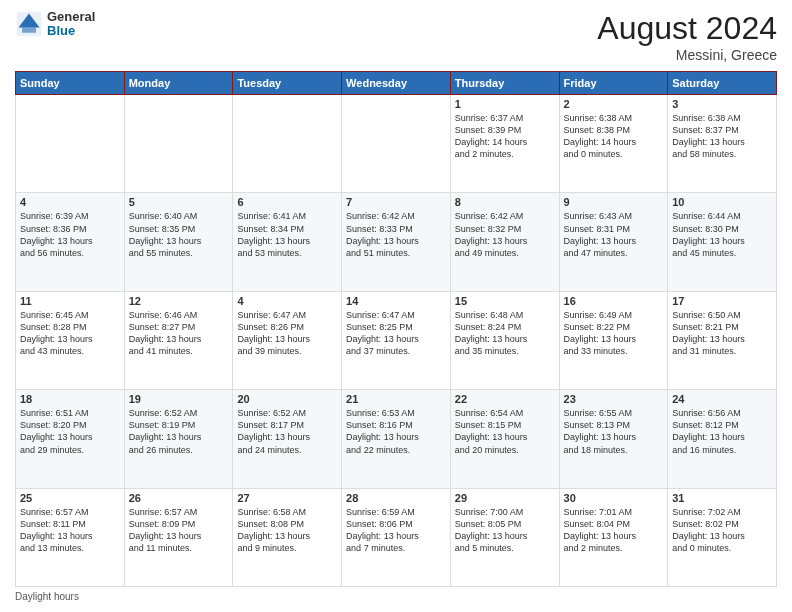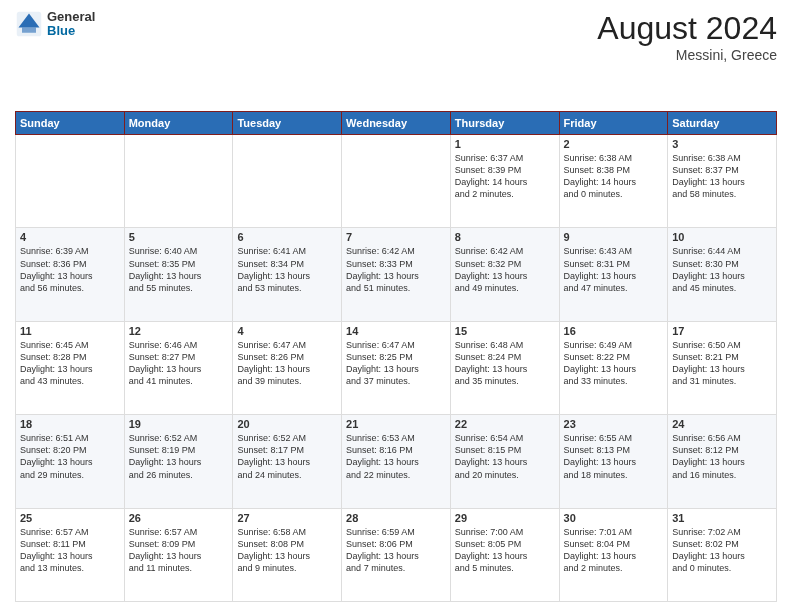--- a/index.html
+++ b/index.html
@@ -9,21 +9,20 @@
       width: 792px;
       height: 612px;
       overflow: hidden;
     }
     .page {
       width: 792px;
       height: 612px;
       padding: 10px 15px;
       display: flex;
       flex-direction: column;
-      gap: 40px;
     }
     .header {
       display: flex;
       justify-content: space-between;
       align-items: flex-start;
       margin-bottom: 8px;
     }
     .logo {
       display: flex;
       align-items: center;
@@ -273,13 +272,14 @@
             <div class="day-info">Sunrise: 7:01 AM<br>Sunset: 8:04 PM<br>Daylight: 13 hours<br>and 2 minutes.</div>
           </td>
           <td>
             <span class="day-num">31</span>
             <div class="day-info">Sunrise: 7:02 AM<br>Sunset: 8:02 PM<br>Daylight: 13 hours<br>and 0 minutes.</div>
           </td>
         </tr>
       </tbody>
   </table>
 
+  <div class="footer-note">Daylight hours</div>
 </div>
 
 </body></html>

